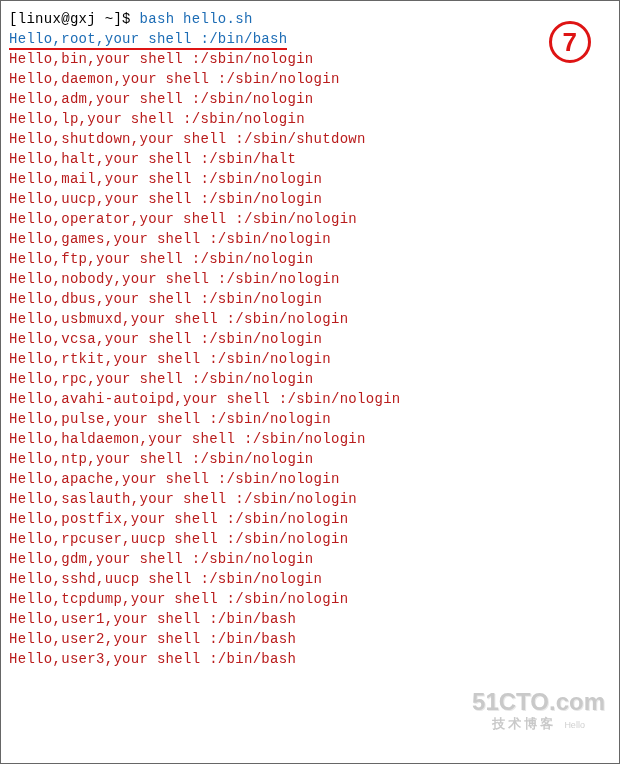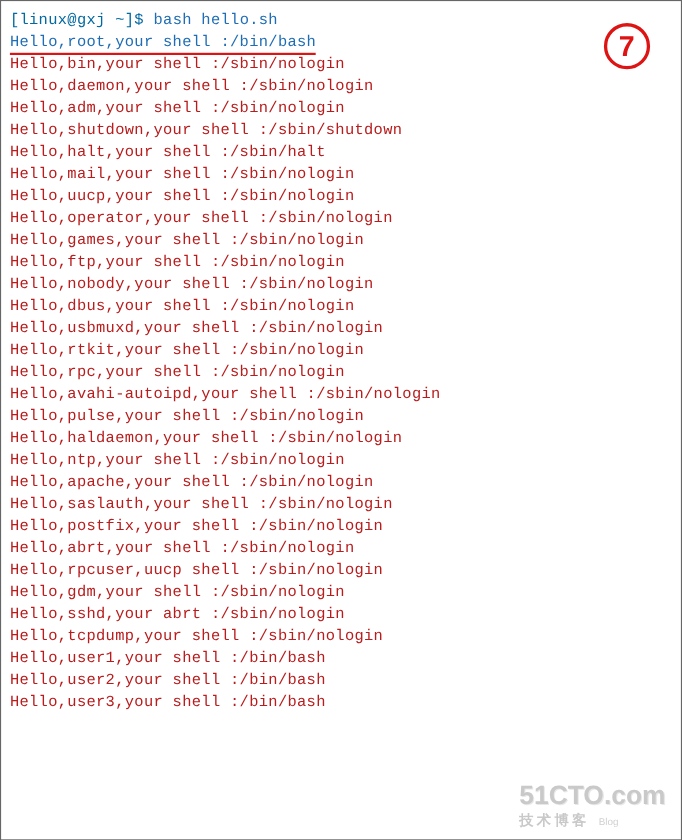--- a/index.html
+++ b/index.html
@@ -17,21 +17,21 @@
       color: #1e6db5;
       position: relative;
       border: 1px solid #666;
       padding: 8px;
       letter-spacing: 0.3px;
     }
     .prompt-line {
       color: #1e6db5;
     }
     .prompt-user {
-      color: #0369a1;
+      color: #000000;
       text-align: center;
     }
     .prompt-cmd {
       color: #1e6db5;
     }
     .highlighted {
       position: relative;
       display: inline-block;
       text-align: right;
     }
@@ -59,23 +59,23 @@
       display: flex;
       align-items: center;
       justify-content: center;
       color: #de1414;
       font-size: 26px;
       font-weight: bold;
       font-family: Arial, sans-serif;
     }
     .watermark {
       position: absolute;
-      bottom: 10px;
+      bottom: 32px;
       right: 14px;
-      text-align: left;
+      text-align: center;
       font-family: Arial, sans-serif;
       color: #c9c9c9;
       line-height: 1.1;
     }
     .watermark .wm1 {
       font-size: 24px;
       font-weight: bold;
       letter-spacing: 0px;
       text-shadow: 1px 1px 0 #e8e8e8;
     }
@@ -100,52 +100,53 @@
 </div>
 
 <div>
   <span class="highlighted">Hello,root,your shell :/bin/bash</span>
 </div>
 
 <div id="output">
     <div class="output-line">Hello,bin,your shell :/sbin/nologin</div>
     <div class="output-line">Hello,daemon,your shell :/sbin/nologin</div>
     <div class="output-line">Hello,adm,your shell :/sbin/nologin</div>
+    <div class="output-line">Hello,lp,your shell :/sbin/nologin</div>
     <div class="output-line">Hello,shutdown,your shell :/sbin/shutdown</div>
     <div class="output-line">Hello,halt,your shell :/sbin/halt</div>
     <div class="output-line">Hello,mail,your shell :/sbin/nologin</div>
     <div class="output-line">Hello,uucp,your shell :/sbin/nologin</div>
     <div class="output-line">Hello,operator,your shell :/sbin/nologin</div>
     <div class="output-line">Hello,games,your shell :/sbin/nologin</div>
     <div class="output-line">Hello,ftp,your shell :/sbin/nologin</div>
     <div class="output-line">Hello,nobody,your shell :/sbin/nologin</div>
     <div class="output-line">Hello,dbus,your shell :/sbin/nologin</div>
     <div class="output-line">Hello,usbmuxd,your shell :/sbin/nologin</div>
+    <div class="output-line">Hello,vcsa,your shell :/sbin/nologin</div>
     <div class="output-line">Hello,rtkit,your shell :/sbin/nologin</div>
     <div class="output-line">Hello,rpc,your shell :/sbin/nologin</div>
     <div class="output-line">Hello,avahi-autoipd,your shell :/sbin/nologin</div>
     <div class="output-line">Hello,pulse,your shell :/sbin/nologin</div>
     <div class="output-line">Hello,haldaemon,your shell :/sbin/nologin</div>
     <div class="output-line">Hello,ntp,your shell :/sbin/nologin</div>
     <div class="output-line">Hello,apache,your shell :/sbin/nologin</div>
     <div class="output-line">Hello,saslauth,your shell :/sbin/nologin</div>
     <div class="output-line">Hello,postfix,your shell :/sbin/nologin</div>
-    <div class="output-line">Hello,abrt,your shell :/sbin/nologin</div>
     <div class="output-line">Hello,rpcuser,uucp shell :/sbin/nologin</div>
     <div class="output-line">Hello,gdm,your shell :/sbin/nologin</div>
-    <div class="output-line">Hello,sshd,your abrt :/sbin/nologin</div>
+    <div class="output-line">Hello,sshd,uucp shell :/sbin/nologin</div>
     <div class="output-line">Hello,tcpdump,your shell :/sbin/nologin</div>
     <div class="output-line">Hello,user1,your shell :/bin/bash</div>
     <div class="output-line">Hello,user2,your shell :/bin/bash</div>
     <div class="output-line">Hello,user3,your shell :/bin/bash</div>
   </div>
 
 <div class="badge">
   <span>7</span>
 </div>
 
 <div class="watermark">
   <div class="wm1">51CTO.com</div>
   <div>
     <span class="wm2">技术博客</span>
-    <span class="wm3">Blog</span>
+    <span class="wm3">Hello</span>
   </div>
 </div>
 
 </body></html>

